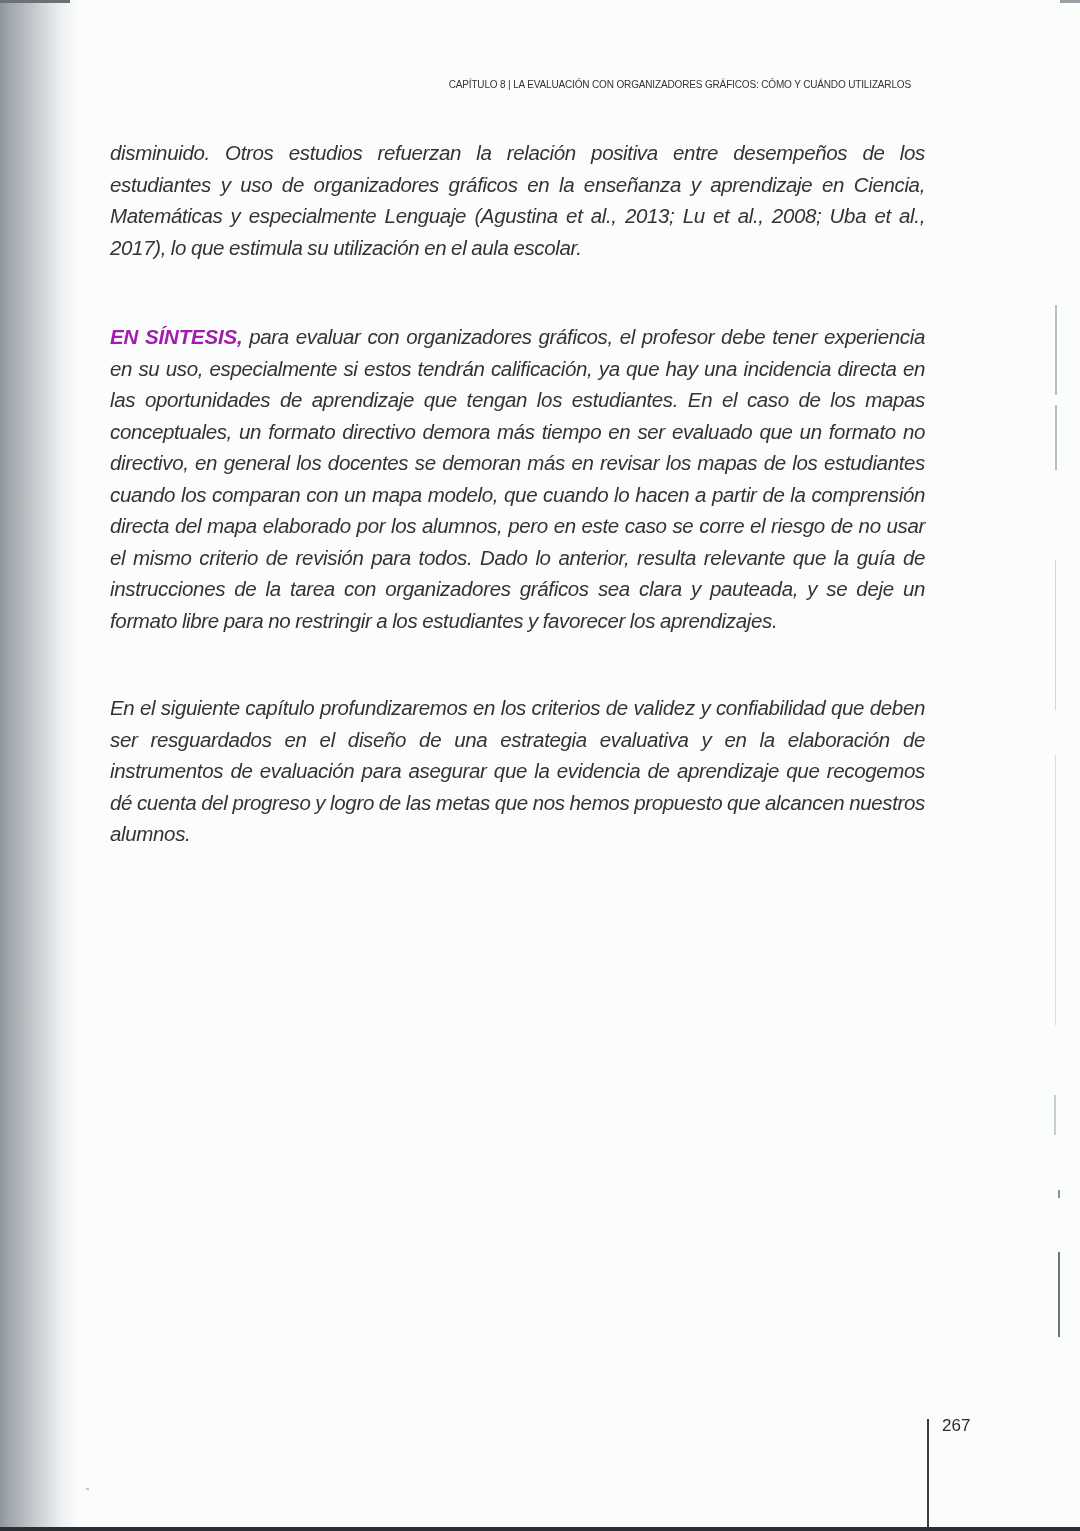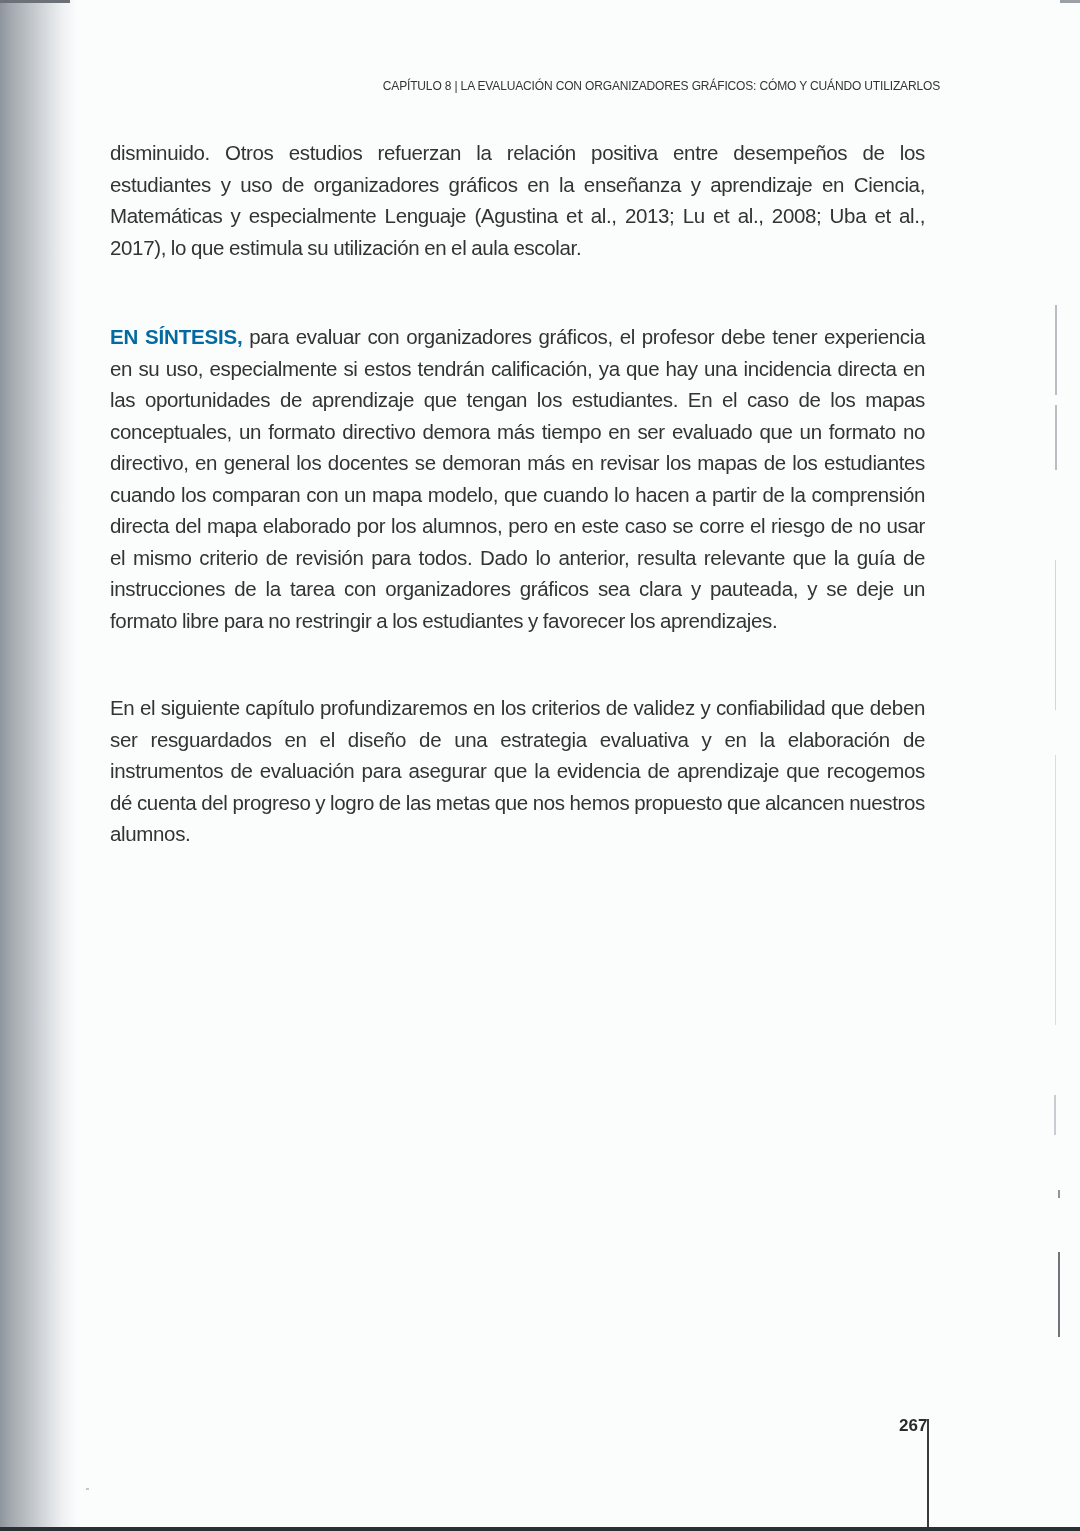--- a/index.html
+++ b/index.html
@@ -43,65 +43,66 @@
       background: #2c2f33;
     }
     
     .edge-mark {
       position: absolute;
       width: 2px;
       background: #b9bdc1;
     }
     .running-head {
       position: absolute;
-      left: 136px;
+      left: 107px;
       top: 79px;
       width: 804px;
       text-align: right;
-      font-size: 12px;
+      font-size: 10px;
       letter-spacing: -0.15px;
       color: #333;
       white-space: nowrap;
     }
     .body-text {
       position: absolute;
       left: 110px;
       width: 815px;
       font-size: 20.5px;
       line-height: 31.5px;
       text-align: justify;
       letter-spacing: -0.35px;
       word-spacing: -0.5px;
       color: #333;
     }
     .body-text p {
       margin: 0;
+      font-style: italic;
     }
     .p1 { top: 137px; }
     .p2 { top: 321px; }
     .p3 { top: 692px; }
     .lead-in {
       font-weight: bold;
-      color: #0369a1;
+      color: #a21caf;
       letter-spacing: -0.2px;
     }
     .folio-rule {
       position: absolute;
       left: 927px;
       top: 1419px;
       width: 2px;
       height: 112px;
       background: #3a3a3a;
     }
     .page-number {
       position: absolute;
-      left: 899px;
+      left: 942px;
       top: 1416px;
       font-size: 17px;
-      font-weight: bold;
+      font-weight: normal;
       color: #2b2b2b;
     }
     .speck {
       position: absolute;
       left: 86px;
       top: 1488px;
       width: 3px;
       height: 2px;
       background: #c4c8cc;
     }

